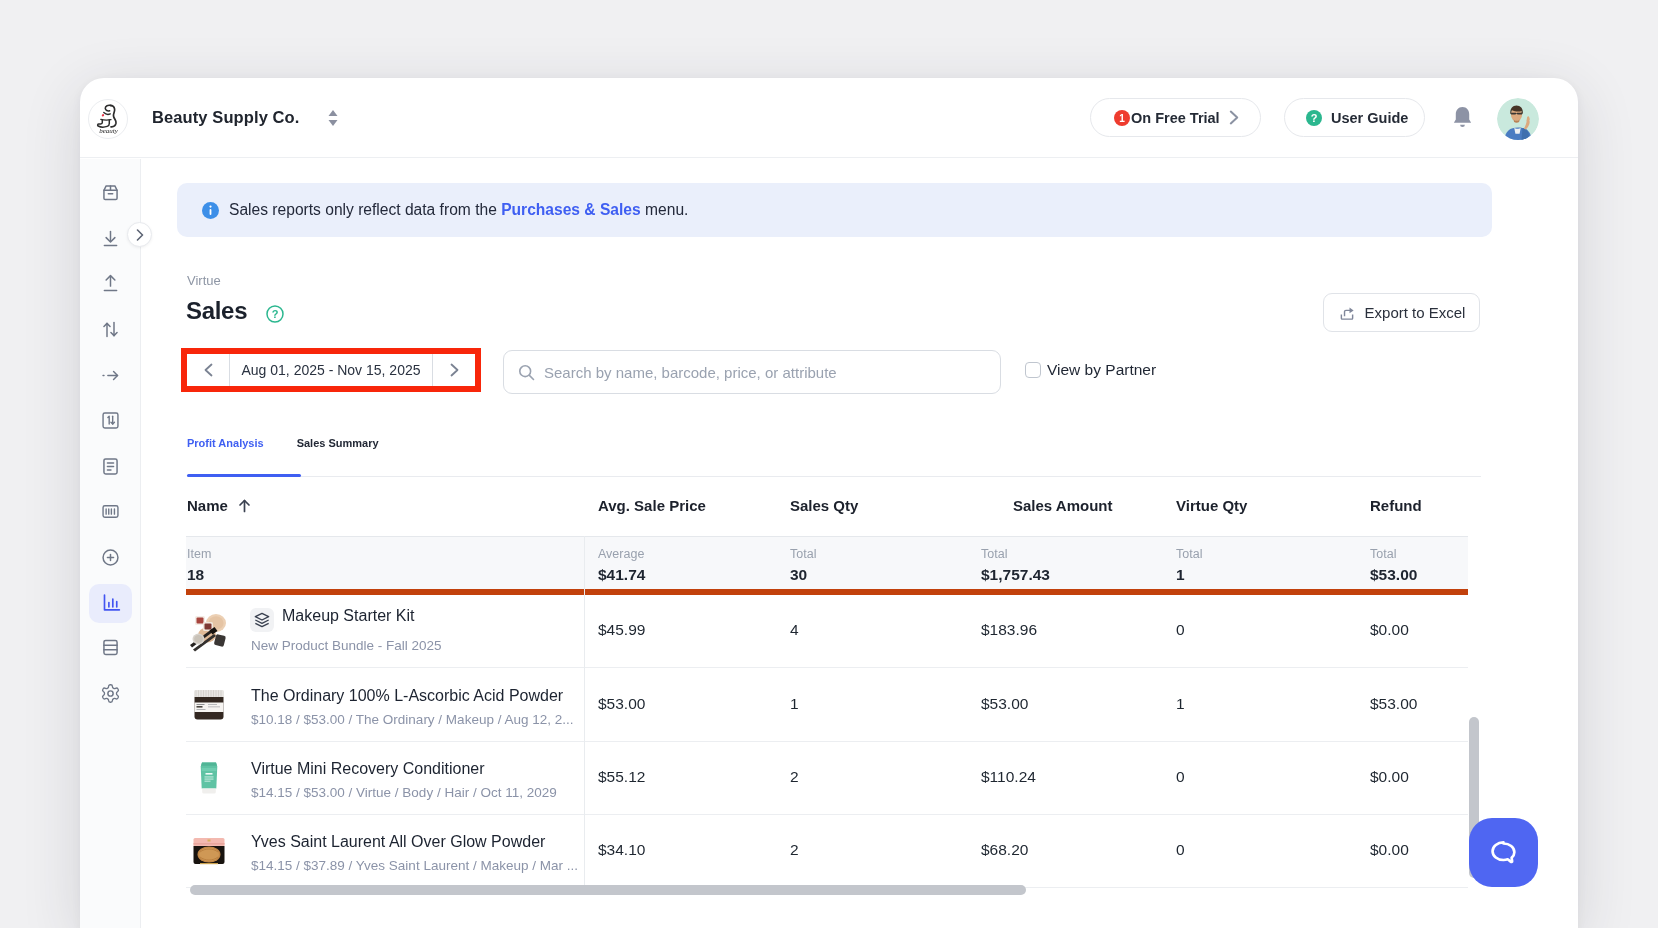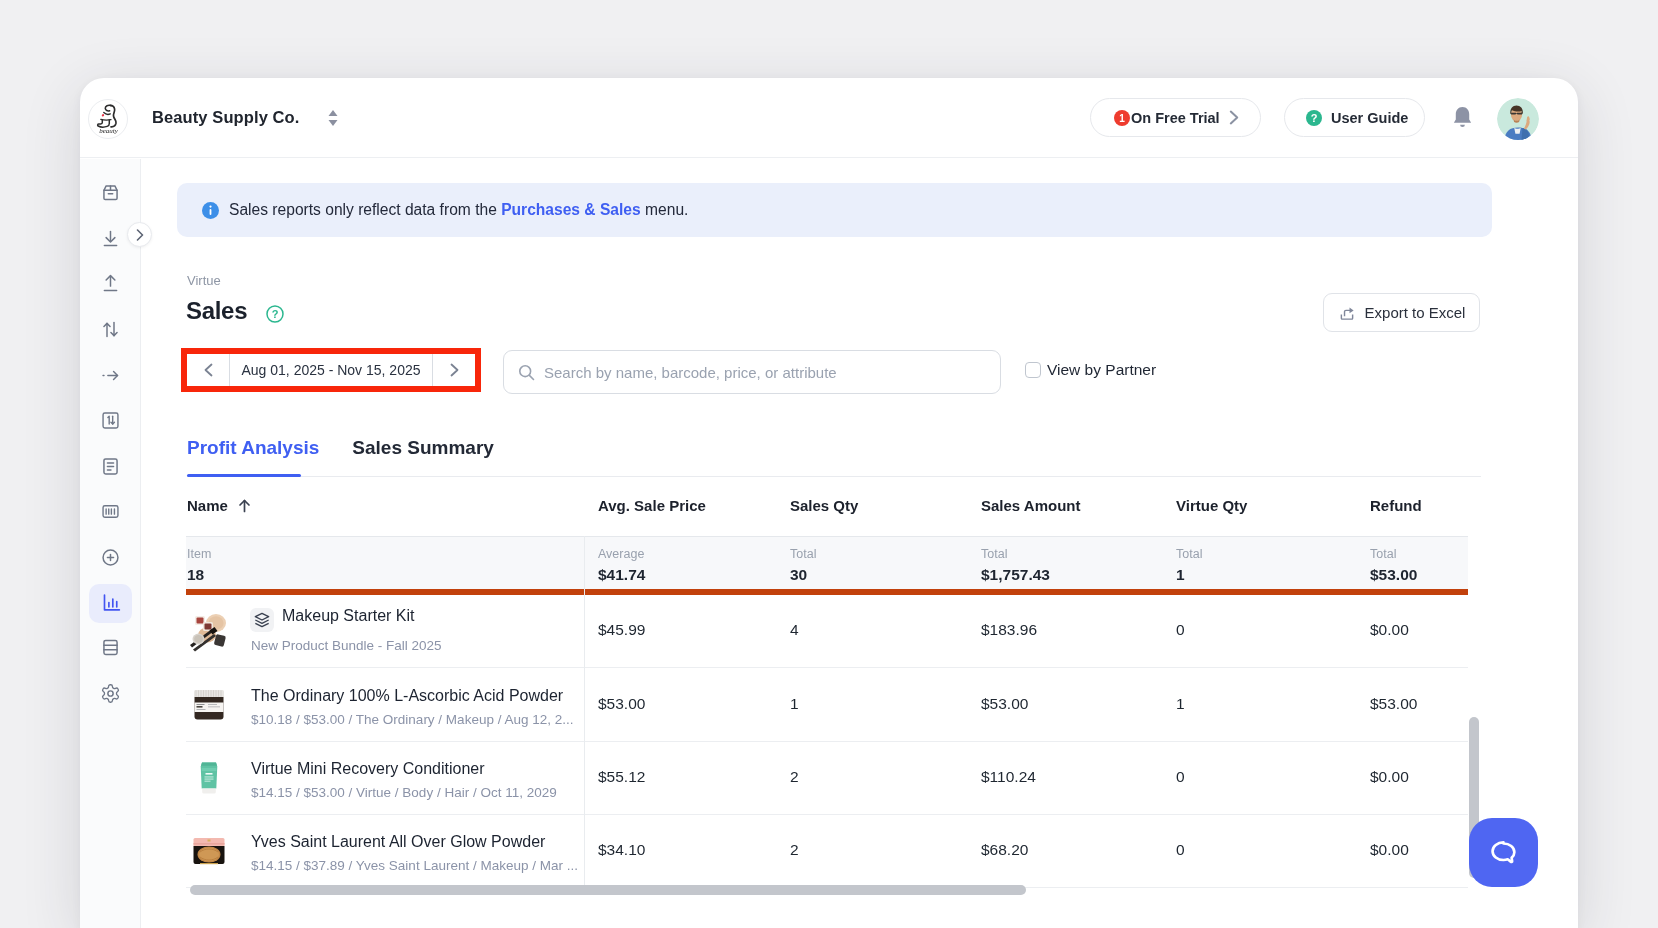--- a/index.html
+++ b/index.html
@@ -46,21 +46,21 @@
   background:#fff; display:flex; align-items:stretch; }
 .datebox .nav { width:42px; display:flex; align-items:center; justify-content:center; }
 .datebox .sep { width:1px; background:#d9dde3; }
 .datebox .dtxt { flex:1; display:flex; align-items:center; justify-content:center; font-size:14px; color:#2a3240; }
 .search { position:absolute; left:423px; top:272px; width:498px; height:44px; border:1px solid #d9dde3;
   border-radius:9px; background:#fff; display:flex; align-items:center; }
 .search .ph { font-size:15px; color:#9aa2b0; margin-left:9px; }
 .chk { position:absolute; left:945px; top:284px; width:16px; height:16px; border:1.5px solid #c0c6cf; border-radius:4px; background:#fff; }
 .chk-lbl { position:absolute; left:967px; top:283px; font-size:15.5px; color:#1f2633; }
 
-.tabs { position:absolute; left:107px; top:359px; font-size:19px; font-weight:600; }
+.tabs { position:absolute; left:107px; top:359px; font-size:11px; font-weight:600; }
 .tab-line { position:absolute; left:107px; top:398px; width:1294px; height:1px; background:#e9ebef; }
 .tab-underline { position:absolute; left:107px; top:396px; width:114px; height:3px; background:#3f5ff2; border-radius:2px; }
 
 .th { position:absolute; top:419px; font-size:15px; font-weight:700; color:#1c212c; }
 .summary { position:absolute; left:106px; top:458px; width:1282px; height:59px; background:#f7f8fa;
   border-top:1px solid #e5e8ec; border-bottom:6px solid #c2410c; }
 .sum-lbl { position:absolute; top:10px; font-size:12.5px; color:#99a1ae; }
 .sum-val { position:absolute; top:29px; font-size:15.5px; font-weight:700; color:#1e2530; }
 .vline { position:absolute; left:504px; top:458px; width:1px; height:352px; background:#e9ecef; }
 .row { position:absolute; left:106px; width:1282px; height:73px; border-bottom:1px solid #eceef1; background:#fff; }
@@ -262,21 +262,21 @@
   <div class="tab-underline"></div>
 
   <div class="th" style="left:107px">Name
     <svg width="13" height="14" viewBox="0 0 13 14" style="vertical-align:-2px; margin-left:6px" fill="none" stroke="#3a4150" stroke-width="1.7" stroke-linecap="round" stroke-linejoin="round">
         <path d="M6.5 12.5 V1.5"></path>
         <path d="M2 6 L6.5 1.5 L11 6"></path>
       </svg>
   </div>
   <div class="th" style="left:518px">Avg. Sale Price</div>
   <div class="th" style="left:710px">Sales Qty</div>
-  <div class="th" style="left:901px">Sales Amount</div>
+  <div class="th" style="left:933px">Sales Amount</div>
   <div class="th" style="left:1096px">Virtue Qty</div>
   <div class="th" style="left:1290px">Refund</div>
 
   <div class="summary">
     <div class="sum-lbl" style="left:1px">Item</div>
       <div class="sum-val" style="left:1px">18</div>
     <div class="sum-lbl" style="left:412px">Average</div>
       <div class="sum-val" style="left:412px">$41.74</div>
     <div class="sum-lbl" style="left:604px">Total</div>
       <div class="sum-val" style="left:604px">30</div>

